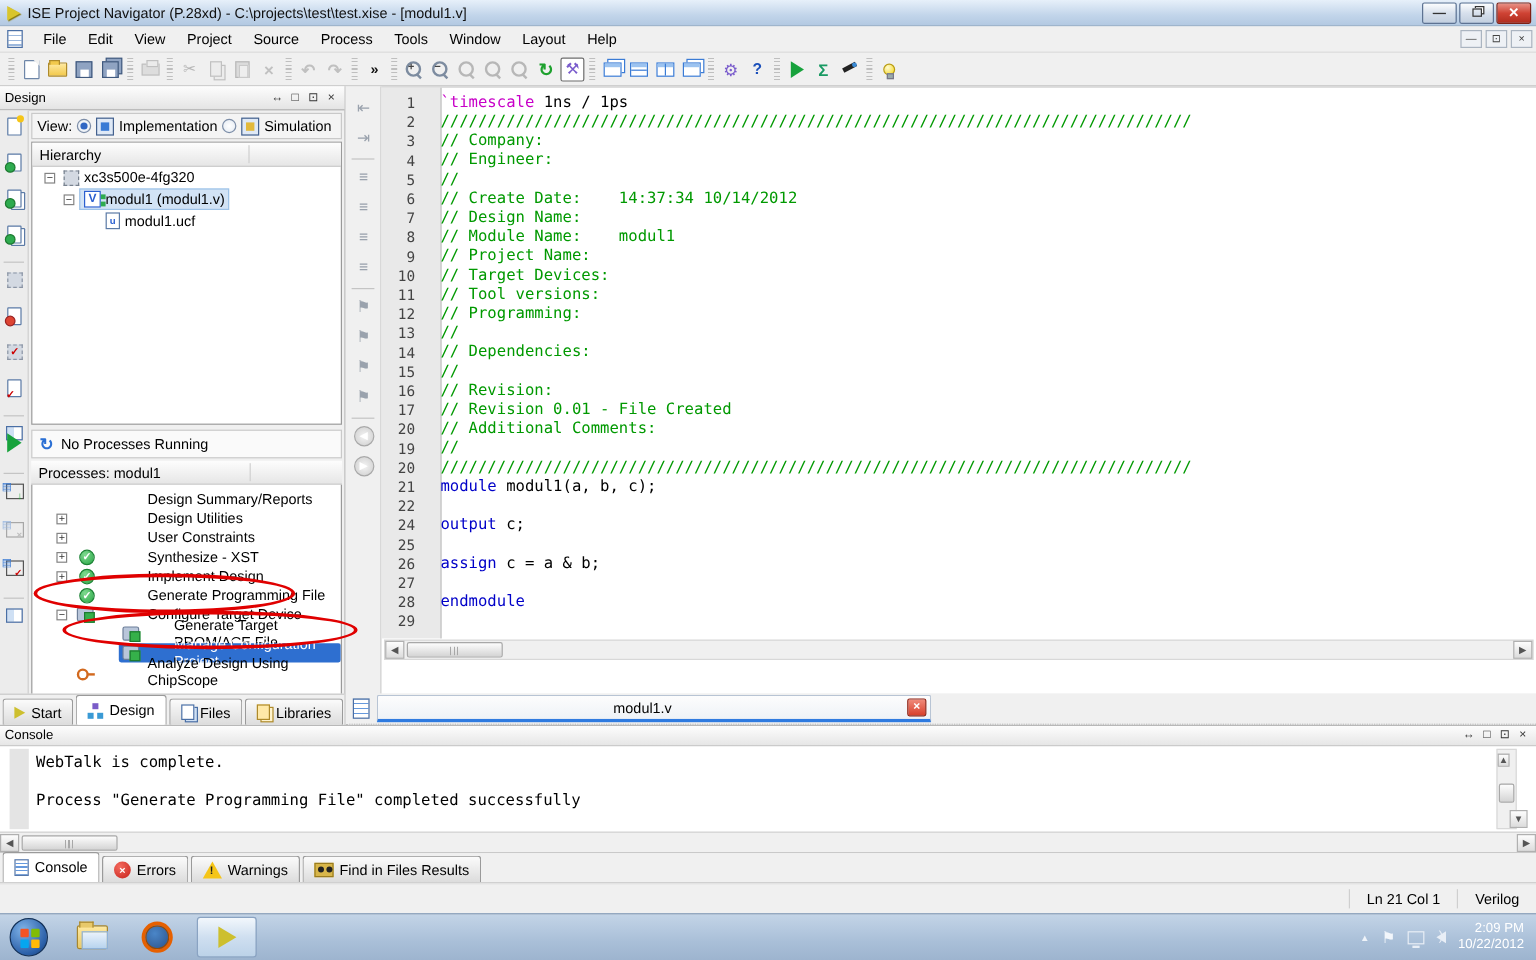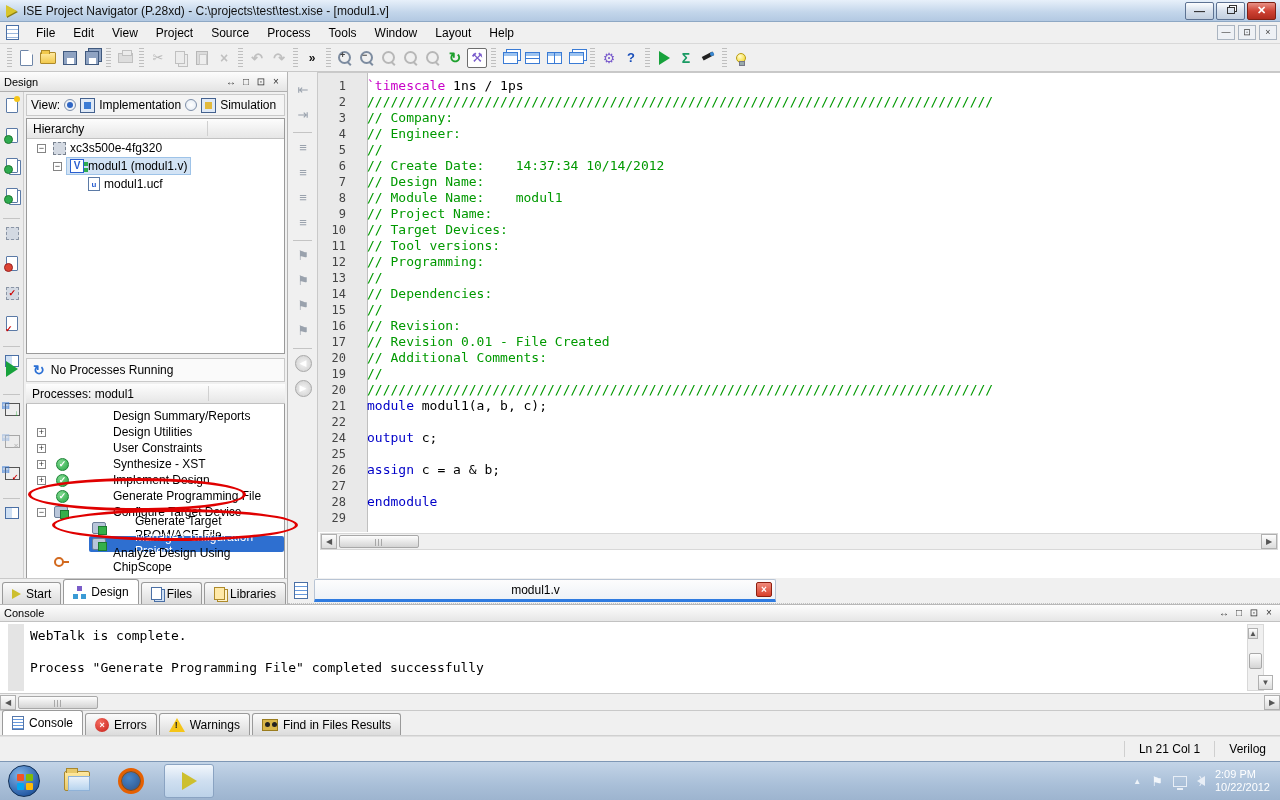--- a/index.html
+++ b/index.html
@@ -109,21 +109,21 @@
 .hi-project{width:13px;height:14px;background:#fff;border:1px solid #5b7aa6;border-left:4px solid #7ea6d8}
 .hi-device{width:13px;height:13px;background:#d3d9e2;border:1px dashed #78828f}
 .hi-verilog{width:14px;height:14px;background:#fff;border:1px solid #2a5fd0;color:#2a5fd0;font-size:10px;font-weight:bold;text-align:center;line-height:12px;position:relative}
 .hi-verilog::after{content:"";position:absolute;right:-5px;top:2px;width:4px;height:4px;background:#2eab4f;box-shadow:0 6px 0 #2eab4f}
 .hi-ucf{width:12px;height:14px;background:#fff;border:1px solid #5b7aa6;color:#2a5fd0;font-size:8px;font-weight:bold;text-align:center;line-height:13px}
 
 #noproc-row{position:absolute;left:2px;top:266px;right:2px;height:24px;background:#fafafa;border:1px solid #c9c9c9;display:flex;align-items:center;gap:6px;padding:0 6px}
 .refresh-blue{color:#2a6fd4;font-weight:bold;font-size:14px}
 #proc-head{position:absolute;left:2px;top:292px;right:2px;height:20px}
 #proc-box{position:absolute;left:2px;top:312px;right:2px;height:192px;background:#fff;border:1px solid #9a9a9a;border-top:none;padding-top:4px;overflow:hidden}
-.prow{height:16px;display:flex;align-items:center;font-size:12px;padding-left:10px}
+.prow{height:16px;display:flex;align-items:center;font-size:12px;padding-left:20px}
 .pexp{width:14px;flex:none;display:flex;align-items:center}
 .pbody{display:flex;align-items:center;gap:3px;padding:0 3px;height:16px}
 .picons{display:flex;align-items:center;gap:2px;width:56px;flex:none}
 .prow.l2 .pbody{margin-left:38px}
 .prow.l2 .picons{width:40px}
 .prow.sel .pbody{background:#2e6fd0;border-radius:2px}
 .prow.sel .plabel{color:#fff}
 .pi{flex:none;display:inline-block}
 .pi-sigma{color:#199a63;font-weight:bold;font-size:13px;font-family:"DejaVu Sans",sans-serif}
 .pi-tools{color:#b4562a;font-size:13px;font-family:"DejaVu Sans",sans-serif}
@@ -215,21 +215,21 @@
 .tk-ff{width:26px;height:26px;border-radius:50%;background:radial-gradient(circle at 40% 35%,#4a86c8,#2a4f86);border:3px solid #e66000;box-shadow:inset 0 0 0 1px #9a4a00}
 .tk-btn{width:50px;height:34px;margin-left:6px;border:1px solid #8aa3c2;border-radius:3px;background:linear-gradient(#f2f7fc,#cfdff0 50%,#bcd2e8);display:flex;align-items:center;justify-content:center}
 .tk-btn .tri{width:0;height:0;border-top:9px solid transparent;border-bottom:9px solid transparent;border-left:15px solid #cdbf2e}
 #tray{margin-left:auto;display:flex;align-items:center;gap:10px;padding-right:10px;color:#f2f6fb}
 .tray-up{font-size:8px;color:#eef3f9}
 .tray-flag{font-size:13px}
 .tray-net{width:14px;height:11px;border:1px solid #e8eef6;position:relative}
 .tray-net::after{content:"";position:absolute;left:3px;bottom:-4px;width:6px;height:2px;background:#e8eef6}
 .tray-vol{width:0;height:0;border-top:5px solid transparent;border-bottom:5px solid transparent;border-right:8px solid #e8eef6;position:relative}
 .tray-vol::after{content:")";position:absolute;left:2px;top:-7px;font-size:11px;color:#e8eef6}
-#clock{font-size:11px;line-height:13px;color:#fff}
+#clock{text-align:right;font-size:11px;line-height:13px;color:#fff}
 </style>
 </head>
 <body>
 
 <div id="titlebar">
   <span class="app-tri"></span>
   <span class="ttl">ISE Project Navigator (P.28xd) - C:\projects\test\test.xise - [modul1.v]</span>
   <span class="spacer"></span>
   <span class="wbtn">—</span>
   <span class="wbtn">

